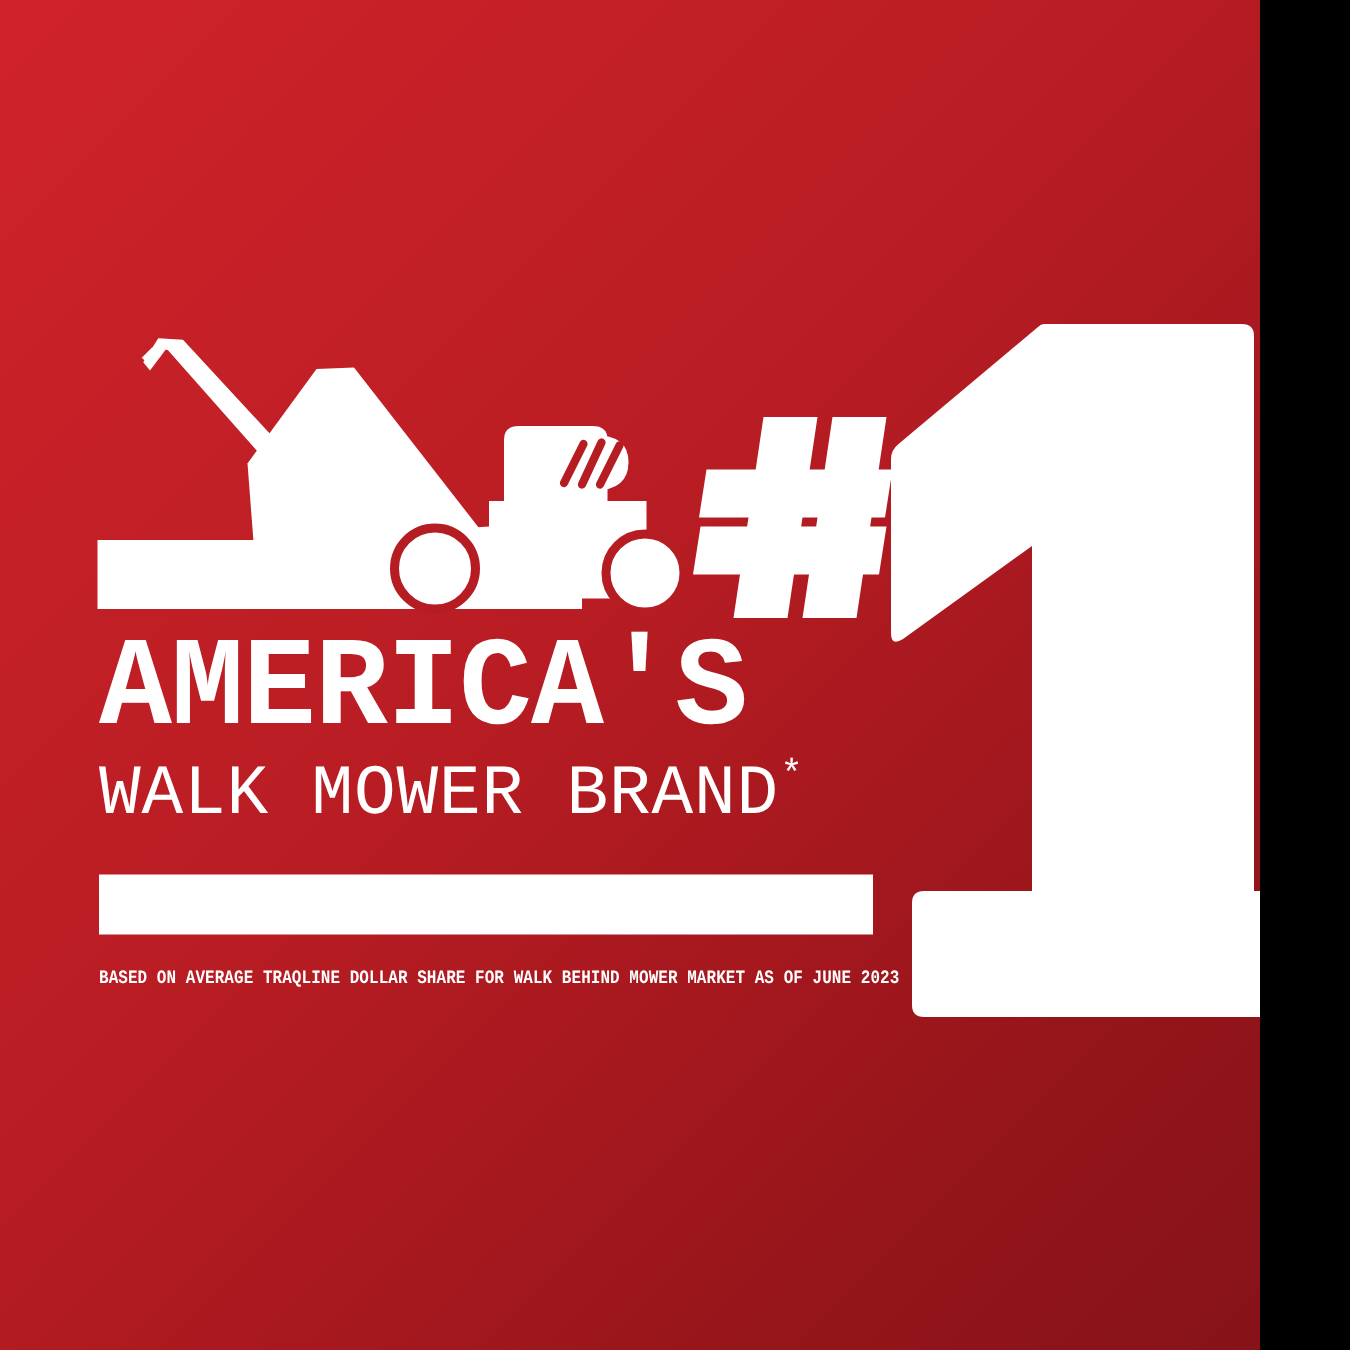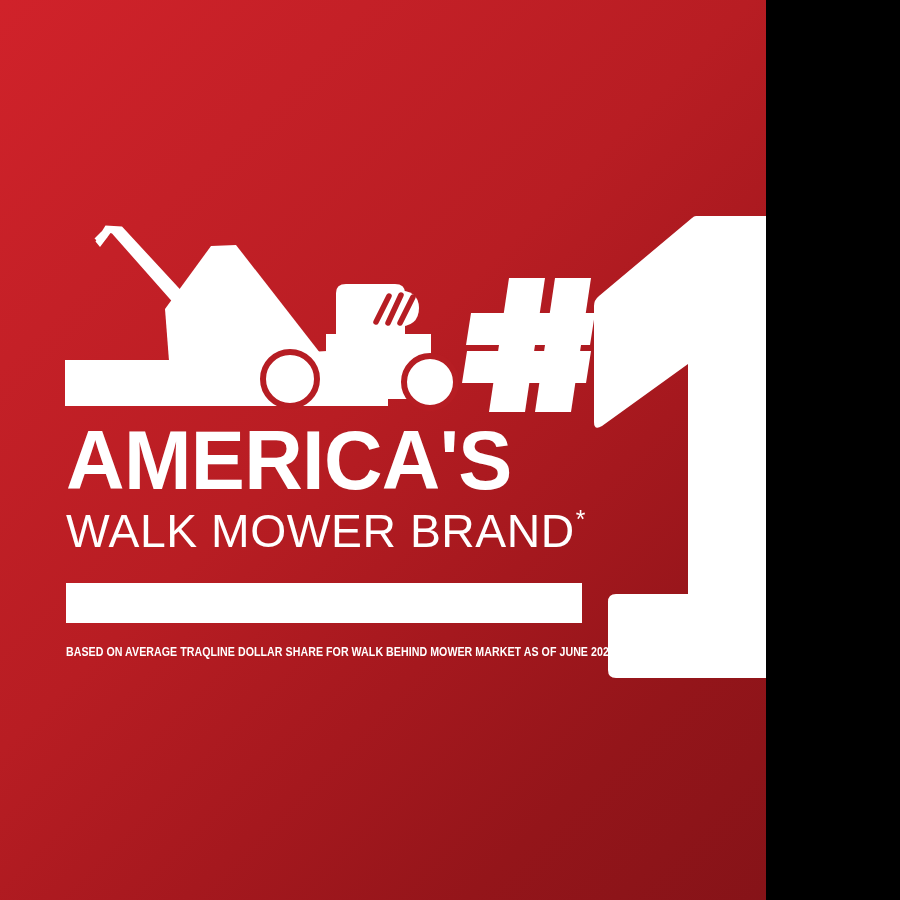--- a/index.html
+++ b/index.html
@@ -3,24 +3,24 @@
 <meta charset="utf-8">
 <title>Americas Number One Walk Mower Brand Badge</title>
 <style>
   html, body {
     margin: 0;
     padding: 0;
     background: #000;
   }
   #stage {
     position: relative;
-    width: 766px;
+    width: 840px;
     height: 900px;
     overflow: hidden;
-    font-family: Liberation Sans, sans-serif;
+    font-family: Liberation Mono, monospace;
     background: #c62128;
     background-image: linear-gradient(135deg,
         #d0222a 0%,
         #c42027 22%,
         #b81d23 45%,
         #a5181e 65%,
         #94151a 82%,
         #861318 100%);
   }
 

